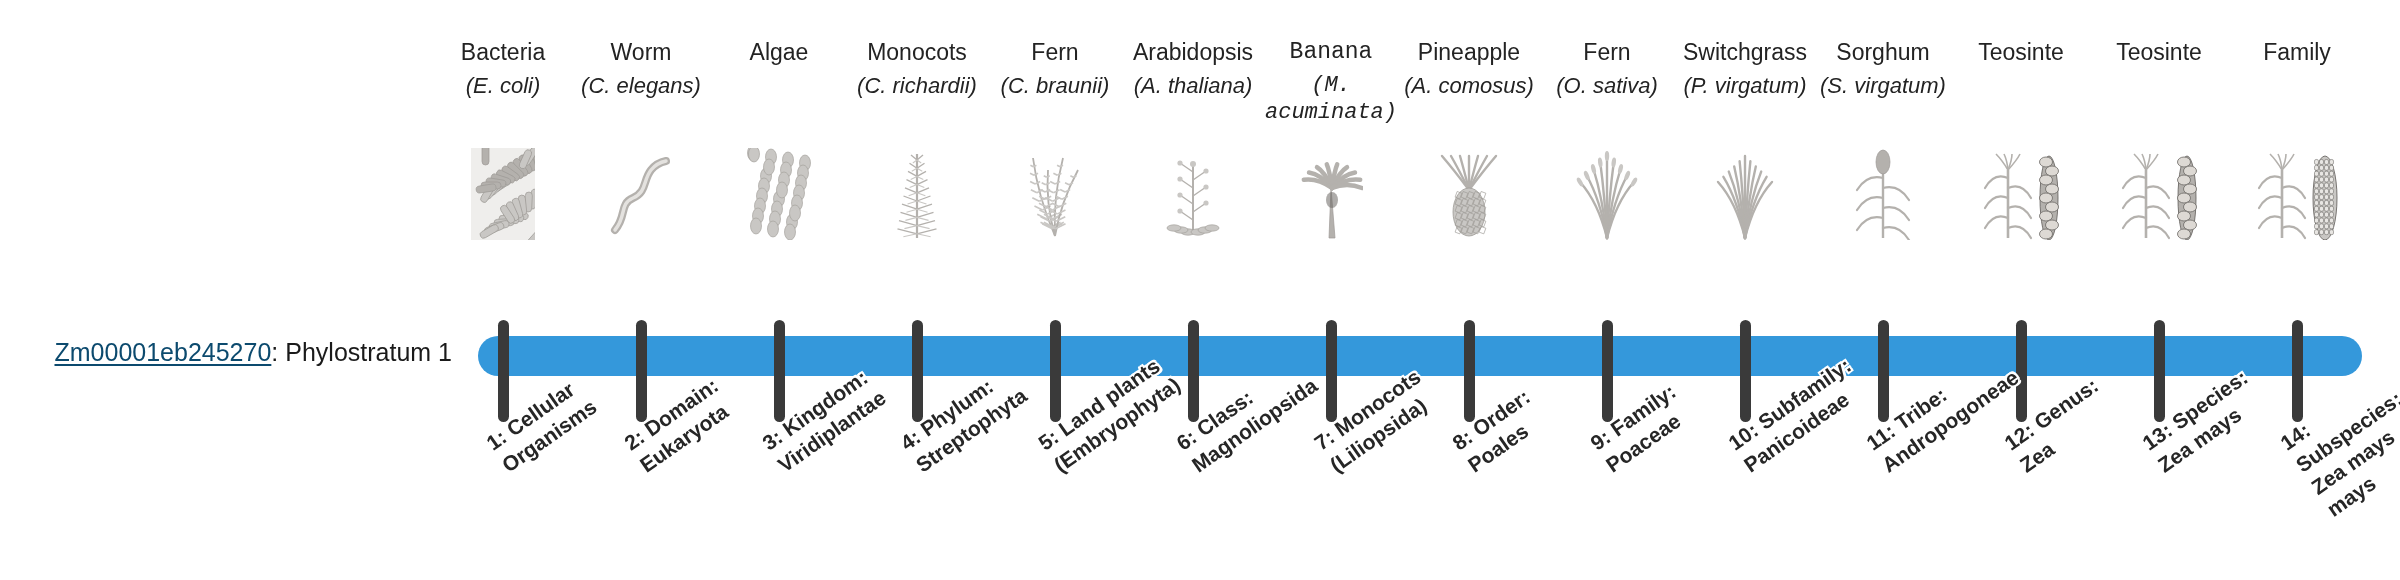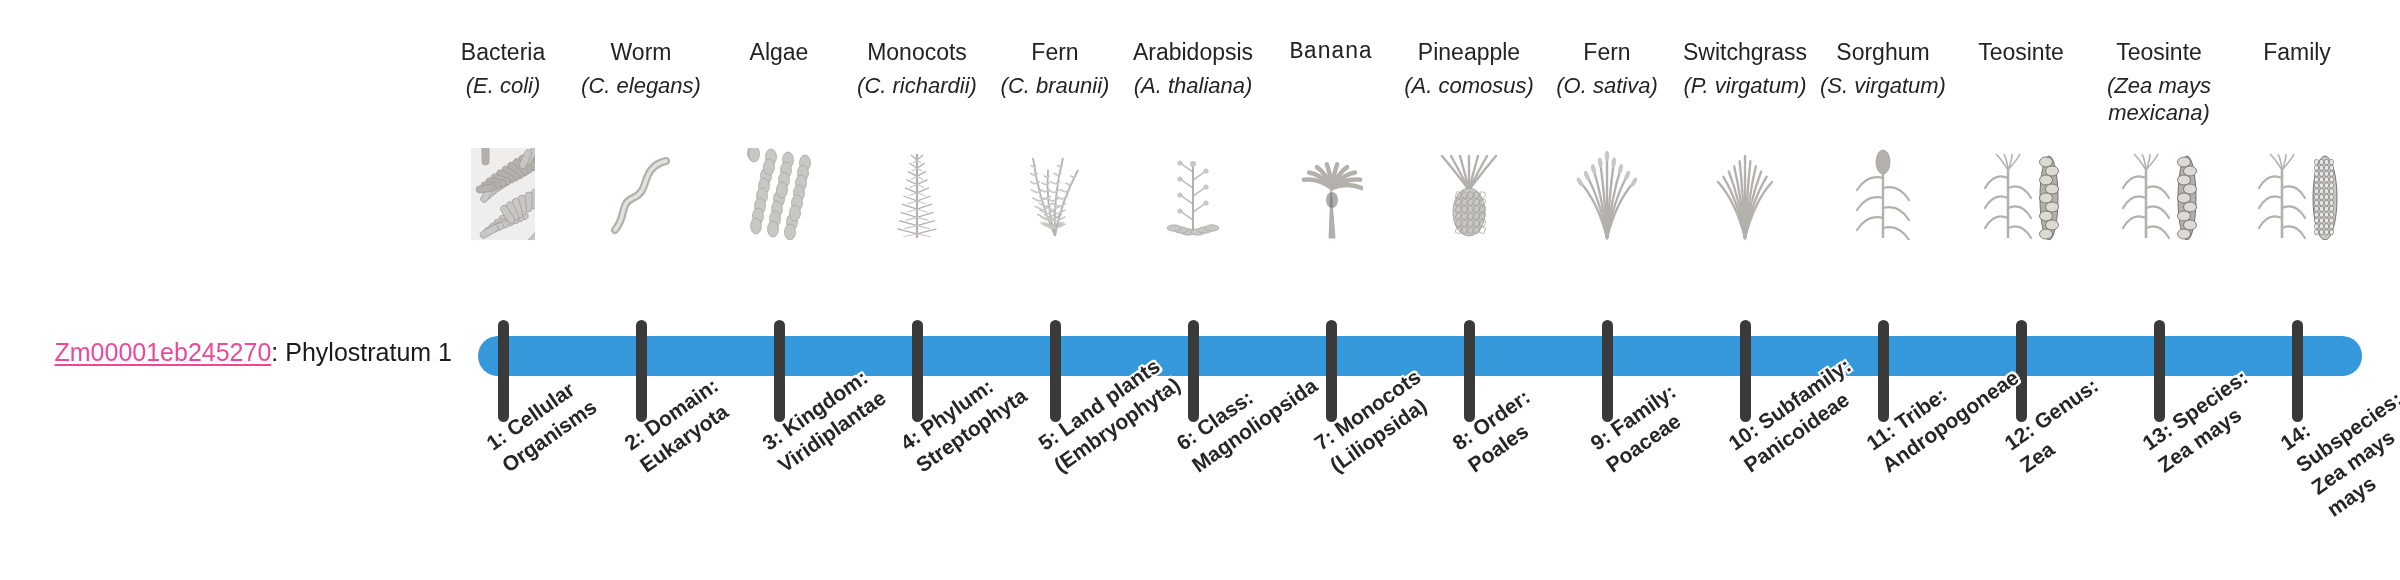--- a/index.html
+++ b/index.html
@@ -25,21 +25,21 @@
     position: absolute;
     left: 0px;
     top: 337px;
     width: 452px;
     text-align: right;
     font-size: 25px;
     line-height: 30px;
     white-space: nowrap;
   }
   .gene-label .gene-id {
-    color: #ec4899;
+    color: #0c4a6e;
     text-decoration: underline;
     text-underline-offset: 3px;
     margin-left: 40px;
   }
   .gene-label .gene-strat {
     color: #1a1a1a;
   }
 
   
   .col {
@@ -365,20 +365,21 @@
             <ellipse cx="13" cy="80" rx="7" ry="3.2" fill="#c9c7c4" stroke="#9d9a96" stroke-width="0.6"></ellipse>
             <ellipse cx="37" cy="84" rx="7" ry="3.2" fill="#c9c7c4" stroke="#9d9a96" stroke-width="0.6"></ellipse>
             <ellipse cx="44" cy="82" rx="7" ry="3.2" fill="#c9c7c4" stroke="#9d9a96" stroke-width="0.6"></ellipse>
             <ellipse cx="51" cy="80" rx="7" ry="3.2" fill="#c9c7c4" stroke="#9d9a96" stroke-width="0.6"></ellipse>
             <circle cx="32" cy="16" r="3" fill="#c9c7c4"></circle>
           </svg>
         </div>
       </div>
       <div class="col" style="left: 1261px; font-family: Liberation Mono, monospace;">
         <div class="col-common">Banana</div>
+        <div class="col-sci">(M. acuminata)</div>
         <div class="col-art">
           <svg width="64" height="92" viewBox="0 0 64 92">
             <path d="M30 90 L32 40 L36 90 Z" fill="#b4b1ad" stroke="#9d9a96" stroke-width="0.7"></path>
             <path d="M33 40 Q18.904610688211378 29.895758280091975 4.809221376422752 31.791516560183947" fill="none" stroke="#b4b1ad" stroke-width="4.5" stroke-linecap="round"></path>
             <path d="M33 40 Q21.509333353215332 26.286548683761524 10.018666706430665 24.573097367523054" fill="none" stroke="#b4b1ad" stroke-width="4.5" stroke-linecap="round"></path>
             <path d="M33 40 Q25.500000000000004 23.607695154586736 18.000000000000007 19.215390309173472" fill="none" stroke="#b4b1ad" stroke-width="4.5" stroke-linecap="round"></path>
             <path d="M33 40 Q30.395277334996045 22.182306963853502 27.79055466999209 16.364613927707005" fill="none" stroke="#b4b1ad" stroke-width="4.5" stroke-linecap="round"></path>
             <path d="M33 40 Q35.604722665003955 22.182306963853502 38.20944533000791 16.364613927707005" fill="none" stroke="#b4b1ad" stroke-width="4.5" stroke-linecap="round"></path>
             <path d="M33 40 Q40.5 23.607695154586736 48 19.215390309173472" fill="none" stroke="#b4b1ad" stroke-width="4.5" stroke-linecap="round"></path>
             <path d="M33 40 Q44.49066664678467 26.28654868376153 55.981333293569335 24.573097367523058" fill="none" stroke="#b4b1ad" stroke-width="4.5" stroke-linecap="round"></path>
@@ -520,21 +521,20 @@
             <ellipse cx="8" cy="50" rx="6.5" ry="5" fill="#ddd9d4" stroke="#6b6864" stroke-width="0.8"></ellipse>
             <ellipse cx="14" cy="59" rx="6.5" ry="5" fill="#ddd9d4" stroke="#6b6864" stroke-width="0.8"></ellipse>
             <ellipse cx="8" cy="68" rx="6.5" ry="5" fill="#ddd9d4" stroke="#6b6864" stroke-width="0.8"></ellipse>
             <ellipse cx="14" cy="77" rx="6.5" ry="5" fill="#ddd9d4" stroke="#6b6864" stroke-width="0.8"></ellipse>
             <ellipse cx="8" cy="86" rx="6.5" ry="5" fill="#ddd9d4" stroke="#6b6864" stroke-width="0.8"></ellipse>
           </svg>
         </div>
       </div>
       <div class="col" style="left: 2089px;">
         <div class="col-common">Teosinte</div>
-        <div class="col-sci">(Zea mays mexicana)</div>
         <div class="col-art">
           <svg width="52" height="92" viewBox="0 0 52 92">
             <line x1="26" y1="22" x2="26" y2="90" stroke="#b4b1ad" stroke-width="2.6"></line>
             <path d="M26 22 Q20 12 14 6" fill="none" stroke="#b4b1ad" stroke-width="1.6"></path>
             <path d="M26 22 Q25 12 22 6" fill="none" stroke="#b4b1ad" stroke-width="1.6"></path>
             <path d="M26 22 Q30 12 30 6" fill="none" stroke="#b4b1ad" stroke-width="1.6"></path>
             <path d="M26 22 Q35 12 38 6" fill="none" stroke="#b4b1ad" stroke-width="1.6"></path>
             <path d="M26 30 Q12 24 3 40" fill="none" stroke="#b4b1ad" stroke-width="2.2" stroke-linecap="round"></path>
             <path d="M26 40 Q40 34 49 50" fill="none" stroke="#b4b1ad" stroke-width="2.2" stroke-linecap="round"></path>
             <path d="M26 50 Q12 44 3 60" fill="none" stroke="#b4b1ad" stroke-width="2.2" stroke-linecap="round"></path>

